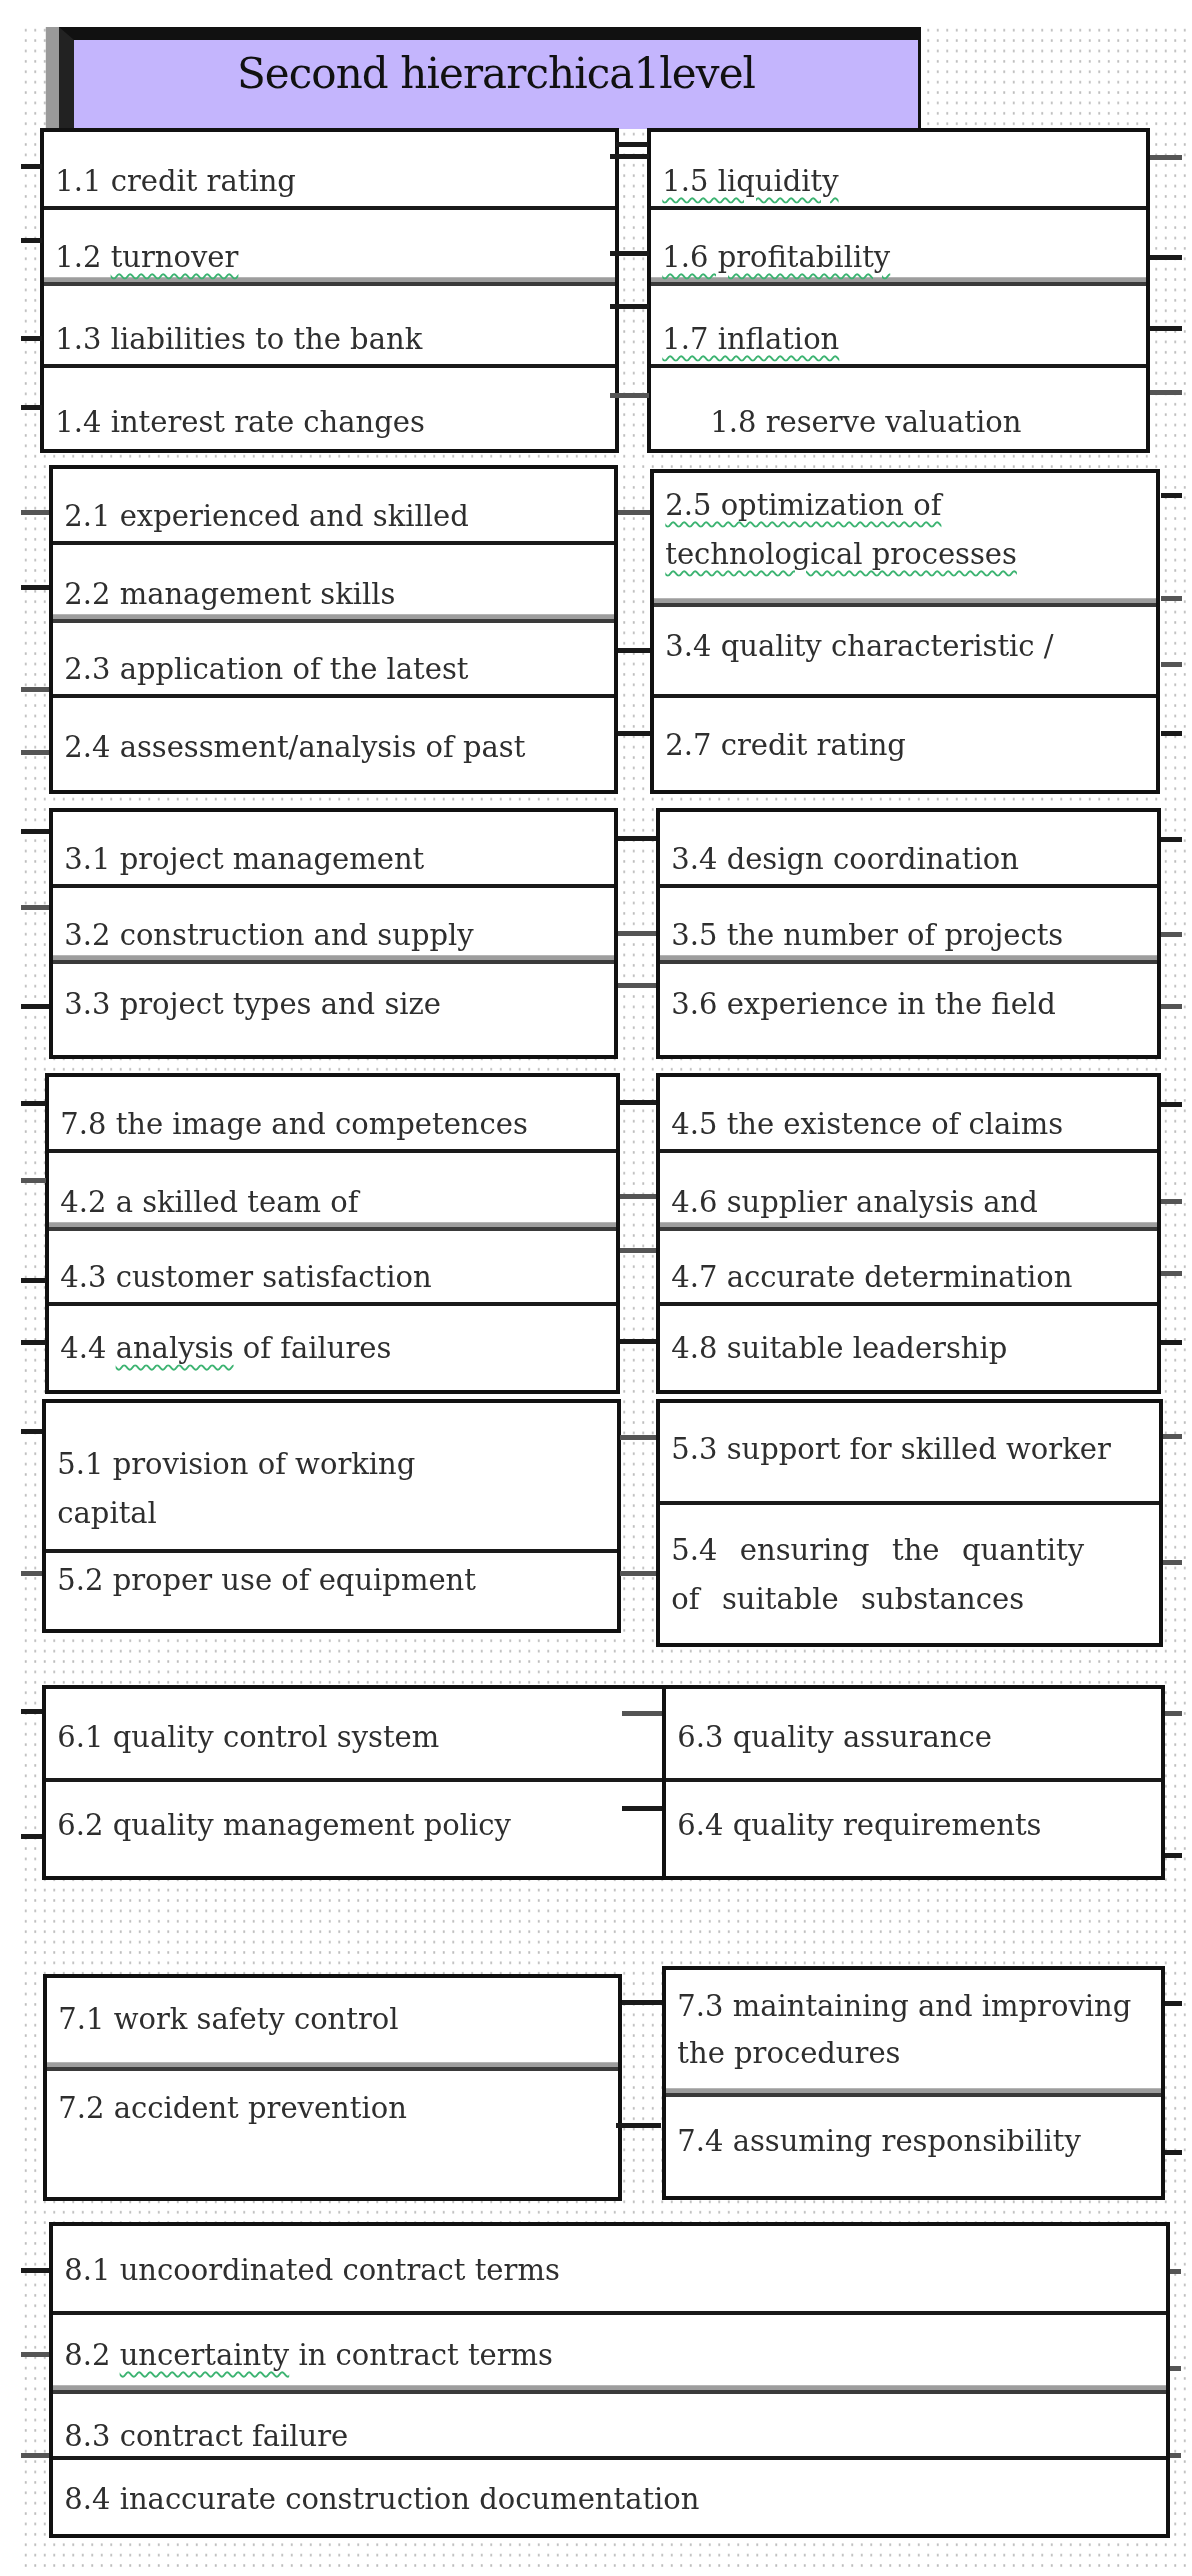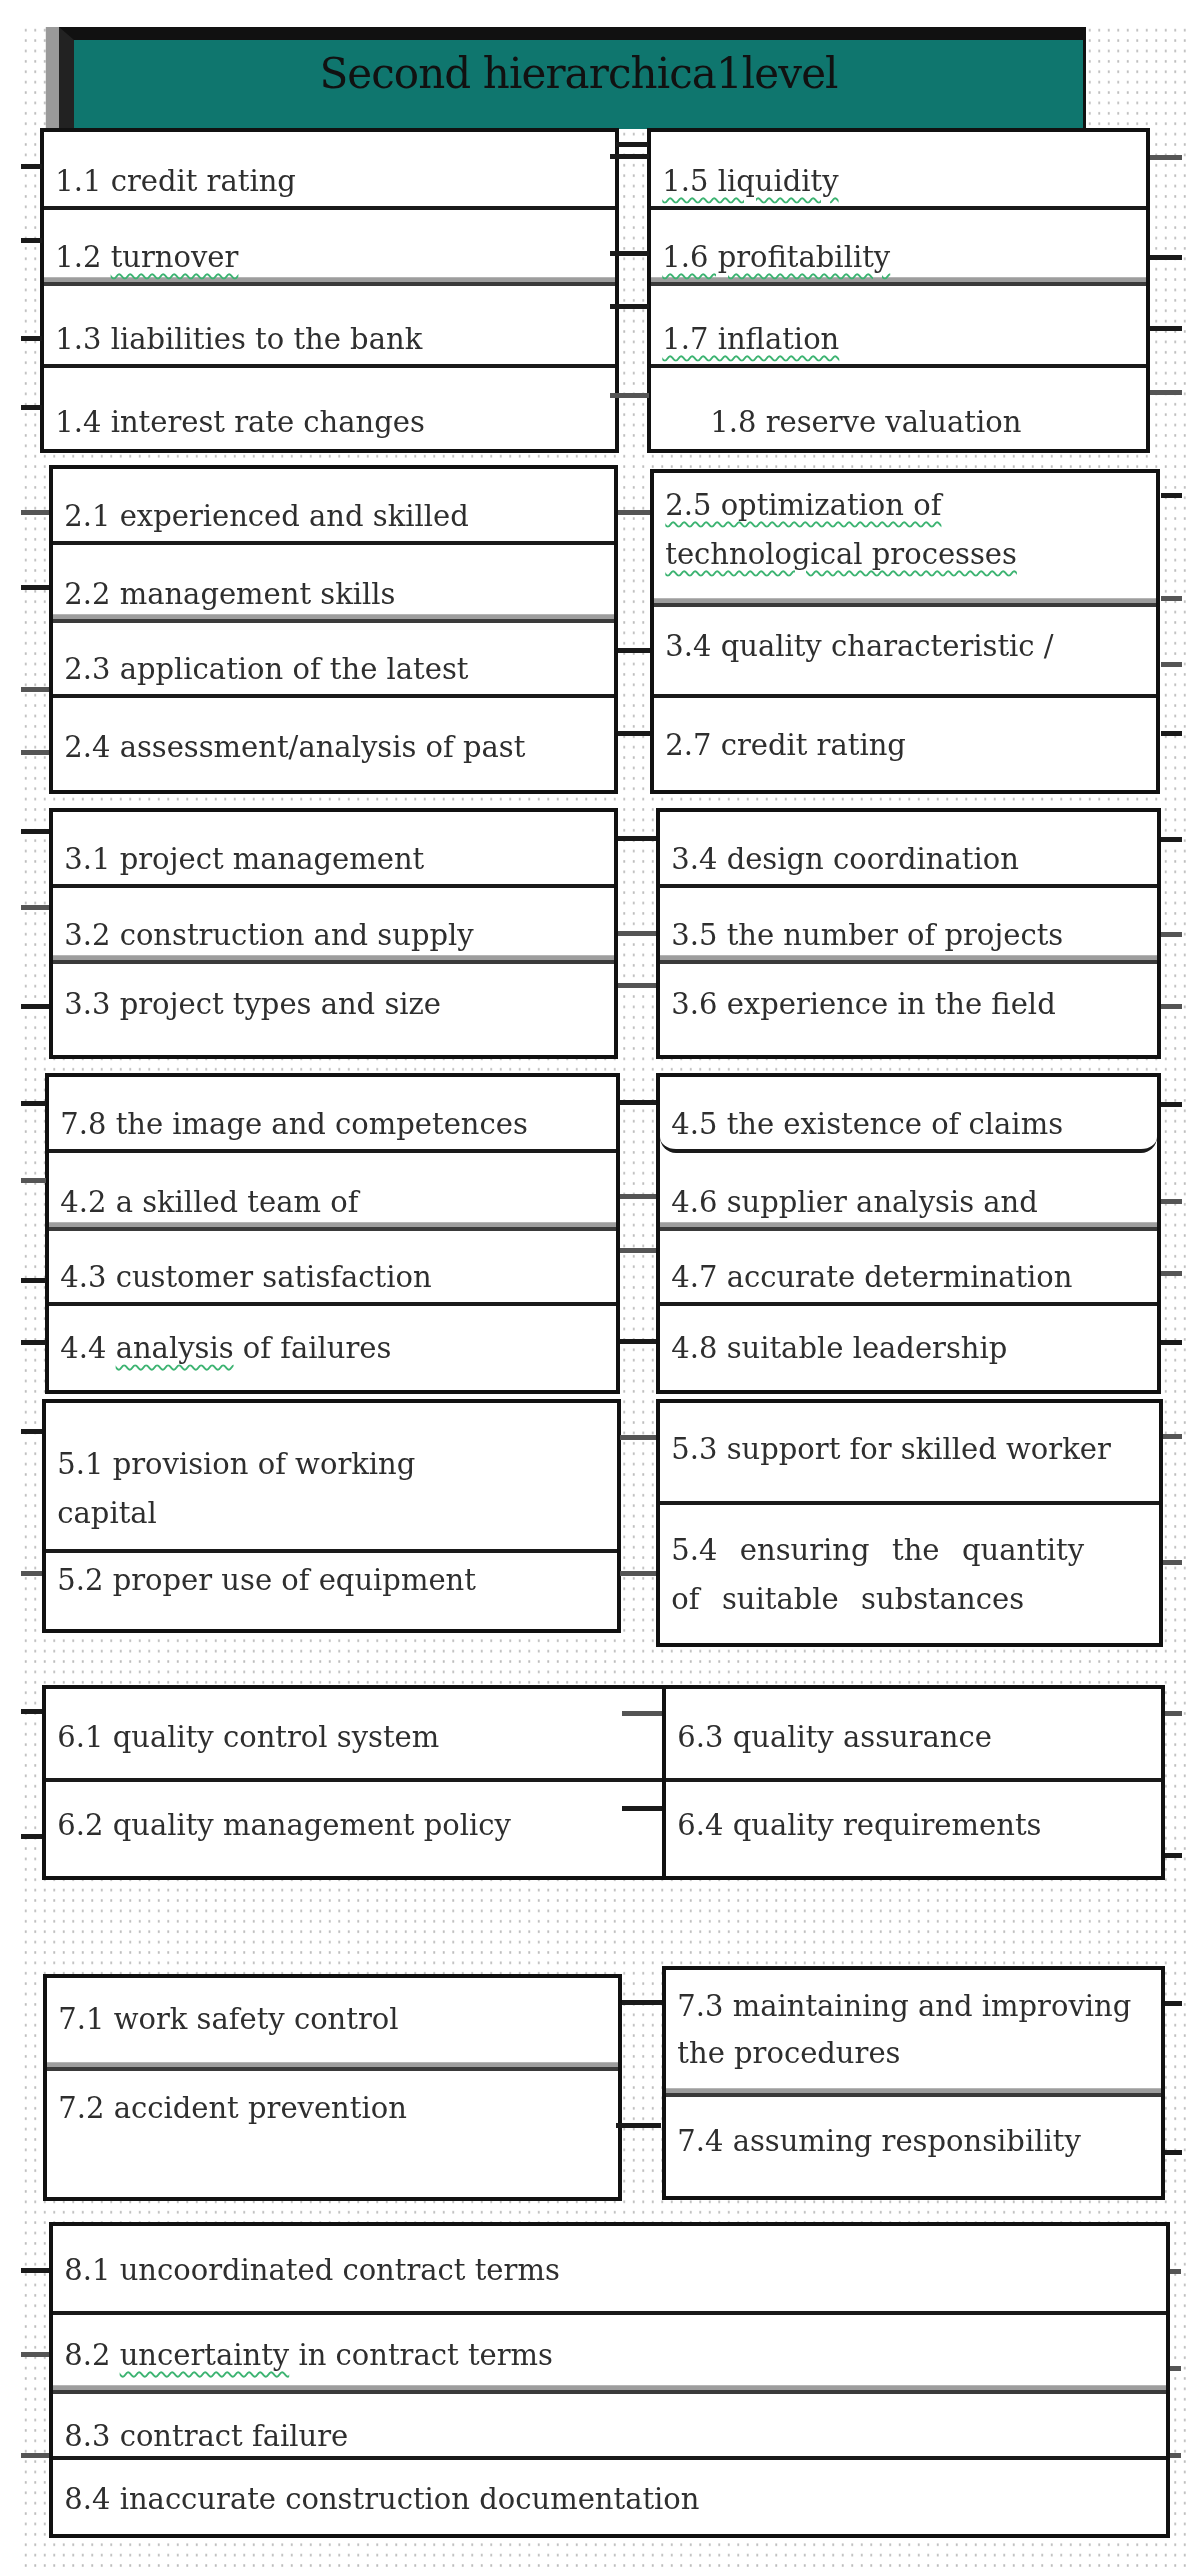--- a/index.html
+++ b/index.html
@@ -1,22 +1,22 @@
 <!DOCTYPE html>
 <html style="font-size:15px"><head>
 <meta charset="utf-8">
 <style>
   html, body { margin:0; padding:0; background:#ffffff; }
   body { width:1193px; height:2576px; position:relative; overflow:hidden;
          font-family:"DejaVu Serif","Liberation Serif",serif; color:#2e2e2e; }
   .dots { position:absolute; left:21px; top:24.6px; width:1165px; height:2543px;
           background-image: radial-gradient(circle, #bdbdbd 1px, transparent 1.3px);
           background-size: 9.5px 10.4px; }
-  .title-box { position:absolute; left:59px; top:26.5px; width:1027px; height:102px;
-               background:#0f766e; border-top:13.2px solid #111; border-left:15px solid #222;
+  .title-box { position:absolute; left:59px; top:26.5px; width:862px; height:102px;
+               background:#c4b5fd; border-top:13.2px solid #111; border-left:15px solid #222;
                border-right:3.8px solid #111; box-sizing:border-box;
                box-shadow:-13.2px 0 0 #9a9a9a; }
   .title-box .t { position:absolute; left:0; right:0; top:9.5px; text-align:center;
                   font-size:42px; color:#111; letter-spacing:-0.9px; }
   .box { position:absolute; background:#fff; border:4.7px solid #111; box-sizing:border-box; }
   .row { position:absolute; left:0; right:0; border-bottom:4.7px solid #1a1a1a;
          box-sizing:border-box; overflow:hidden; white-space:nowrap; }
   .row:last-child { border-bottom:none; }
   .row.shade { border-bottom-color:#3a3a3a; box-shadow: inset 0 -4.7px 0 #9d9d9d; }
   .lbl { position:absolute; left:11.3px; bottom:9.5px; font-size:29px; line-height:32px; }
@@ -120,21 +120,21 @@
       <span class="lbl">4.2 a skilled team of</span>
     </div>
   <div class="row" style="top:153px;height:76px;">
       <span class="lbl">4.3 customer satisfaction</span>
     </div>
   <div class="row" style="top:229px;height:83px;">
       <span class="lbl" style="bottom:24.6px"><span>4.4 </span><span class="sq">analysis</span><span> of failures</span></span>
     </div>
 </div>
 <div class="box" style="left:656px;top:1073px;width:505px;height:321px;">
-  <div class="row" style="top:0;height:76px;border-radius:16px;">
+  <div class="row" style="top:0;height:76px;">
       <span class="lbl">4.5 the existence of claims</span>
     </div>
   <div class="row shade" style="top:76px;height:78px;">
       <span class="lbl">4.6 supplier analysis and</span>
     </div>
   <div class="row" style="top:153px;height:76px;">
       <span class="lbl">4.7 accurate determination</span>
     </div>
   <div class="row" style="top:229px;height:83px;">
       <span class="lbl" style="bottom:24.6px">4.8 suitable leadership</span>

